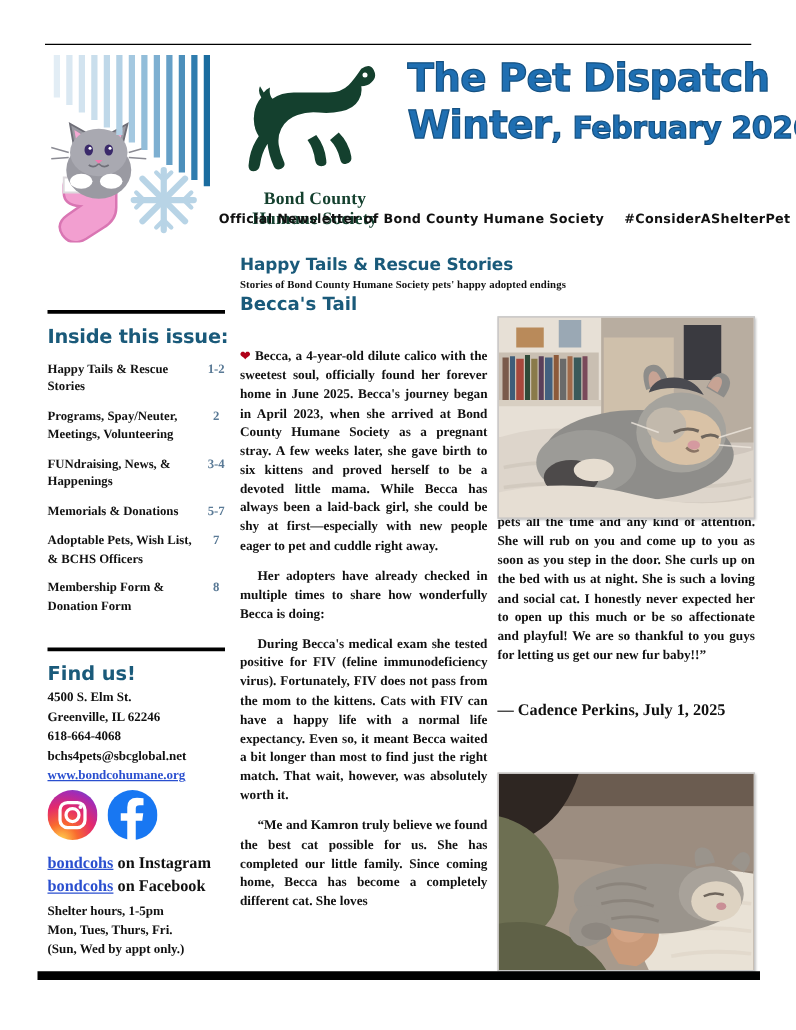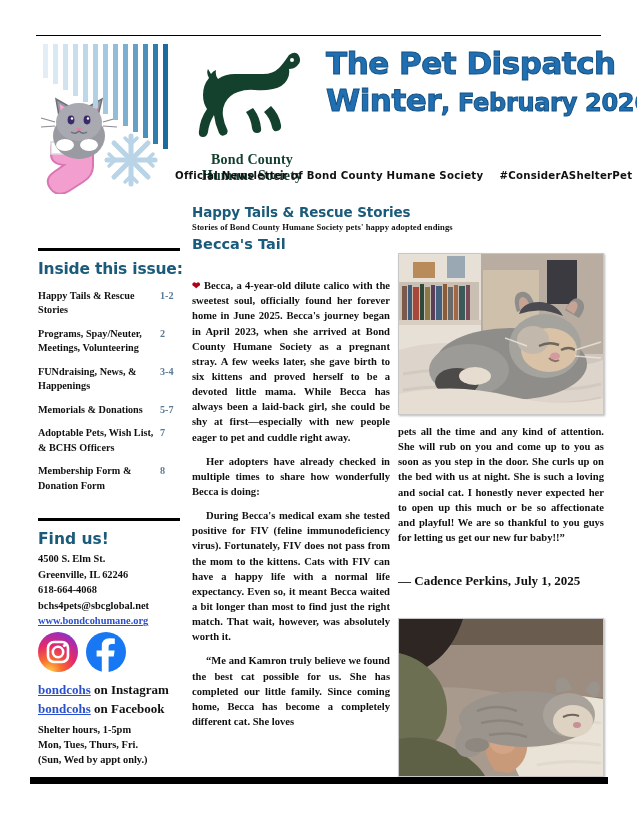--- a/index.html
+++ b/index.html
@@ -141,21 +141,21 @@
     flex: 1 1 auto;
     font-family: "Liberation Serif", serif;
     font-weight: bold;
     font-size: 10.2px;
     color: #111;
     line-height: 1.42;
     padding-right: 3px;
   }
   .toc-page {
     flex: 0 0 26px;
-    text-align: left;
+    text-align: center;
     font-family: "Liberation Serif", serif;
     font-weight: bold;
     font-size: 10.2px;
     color: #5a7a96;
     line-height: 1.42;
   }
 
   .find {
     position: absolute;
     left: 38px; top: 518px;
@@ -237,21 +237,21 @@
     margin-top: 4px;
   }
 
   .col-left {
     position: absolute;
     left: 192px; top: 278px;
     width: 198px;
   }
   .col-right {
     position: absolute;
-    left: 398px; top: 424px;
+    left: 398px; top: 411px;
     width: 206px;
   }
   p.body {
     font-family: "Liberation Serif", serif;
     font-weight: bold;
     font-size: 10.6px;
     line-height: 1.43;
     color: #111;
     margin: 0 0 9px 0;
     text-align: justify;

